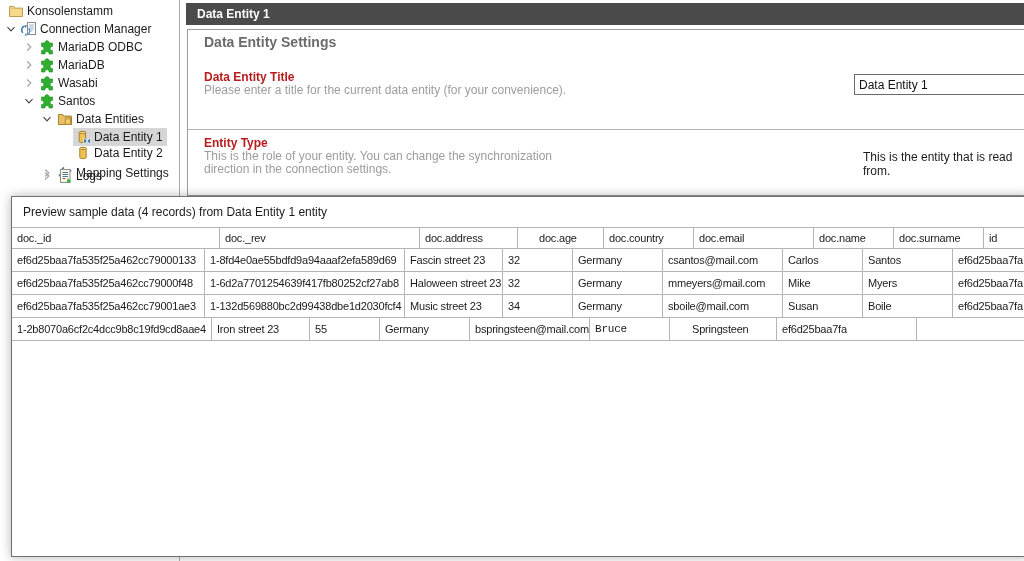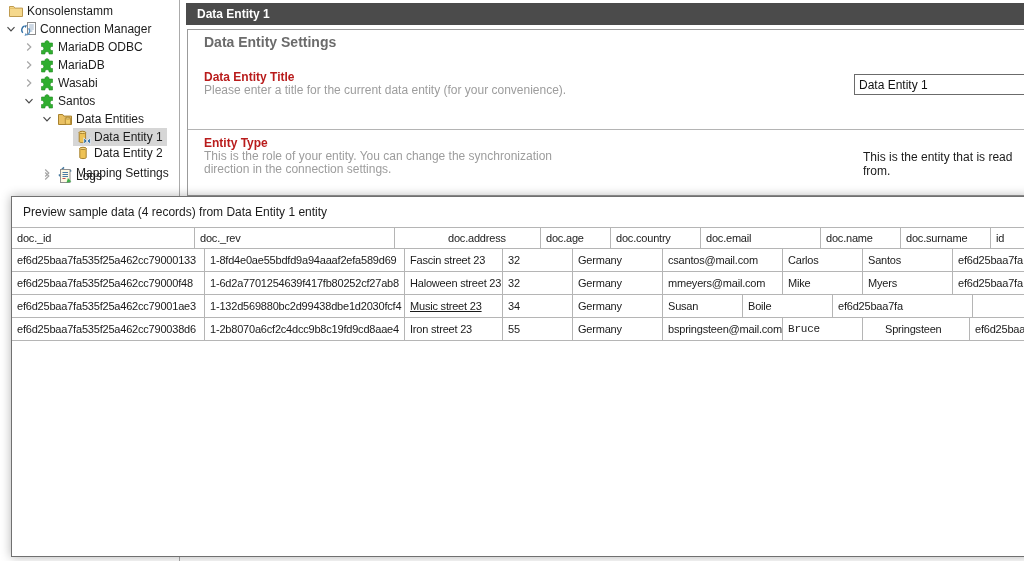--- a/index.html
+++ b/index.html
@@ -232,24 +232,24 @@
 
   <div class="sec-title" style="top:106px">Entity Type</div>
   <div class="sec-desc" style="top:120px">This is the role of your entity. You can change the synchronization direction in the connection settings.</div>
   <div class="type-value">This is the entity that is read from.</div>
 </div>
 
 <div class="preview">
   <div class="preview-title">Preview sample data (4 records) from Data Entity 1 entity</div>
   <div class="grid" id="grid">
       <div class="grid-row grid-head">
-        <div class="gcell" style="width: 183px;">doc._id</div>
+        <div class="gcell" style="width: 208px;">doc._id</div>
         <div class="gcell" style="width: 200px;">doc._rev</div>
-        <div class="gcell" style="width: 98px; margin-left: 48px;">doc.address</div>
-        <div class="gcell" style="width: 70px;">doc.age</div>
+        <div class="gcell" style="width: 98px;">doc.address</div>
+        <div class="gcell" style="width: 70px; margin-left: 16px;">doc.age</div>
         <div class="gcell" style="width: 90px;">doc.country</div>
         <div class="gcell" style="width: 120px;">doc.email</div>
         <div class="gcell" style="width: 80px;">doc.name</div>
         <div class="gcell" style="width: 90px;">doc.surname</div>
         <div class="gcell" style="width: 140px;">id</div>
       </div>
       <div class="grid-row grid-datarow">
         <div class="gcell" style="width: 193px;">ef6d25baa7fa535f25a462cc79000133</div>
         <div class="gcell" style="width: 200px;">1-8fd4e0ae55bdfd9a94aaaf2efa589d69</div>
         <div class="gcell" style="width: 98px;">Fascin street 23</div>
@@ -267,29 +267,29 @@
         <div class="gcell" style="width: 70px;">32</div>
         <div class="gcell" style="width: 90px;">Germany</div>
         <div class="gcell" style="width: 120px;">mmeyers@mail.com</div>
         <div class="gcell" style="width: 80px;">Mike</div>
         <div class="gcell" style="width: 90px;">Myers</div>
         <div class="gcell" style="width: 140px;">ef6d25baa7fa</div>
       </div>
       <div class="grid-row grid-datarow">
         <div class="gcell" style="width: 193px;">ef6d25baa7fa535f25a462cc79001ae3</div>
         <div class="gcell" style="width: 200px;">1-132d569880bc2d99438dbe1d2030fcf4</div>
-        <div class="gcell" style="width: 98px; text-decoration: underline;">Music street 23</div>
+        <div class="gcell" style="width: 98px;">Music street 23</div>
         <div class="gcell" style="width: 70px;">34</div>
         <div class="gcell" style="width: 90px;">Germany</div>
+        <div class="gcell" style="width: 120px;">sboile@mail.com</div>
         <div class="gcell" style="width: 80px;">Susan</div>
         <div class="gcell" style="width: 90px;">Boile</div>
         <div class="gcell" style="width: 140px;">ef6d25baa7fa</div>
       </div>
       <div class="grid-row grid-datarow">
-        <div class="gcell" style="width: 193px;">ef6d25baa7fa535f25a462cc790038d6</div>
         <div class="gcell" style="width: 200px;">1-2b8070a6cf2c4dcc9b8c19fd9cd8aae4</div>
         <div class="gcell" style="width: 98px;">Iron street 23</div>
         <div class="gcell" style="width: 70px;">55</div>
         <div class="gcell" style="width: 90px;">Germany</div>
         <div class="gcell" style="width: 120px;">bspringsteen@mail.com</div>
         <div class="gcell" style="width: 80px; font-family: Liberation Mono, monospace;">Bruce</div>
         <div class="gcell" style="width: 90px; margin-left: 17px;">Springsteen</div>
         <div class="gcell" style="width: 140px;">ef6d25baa7fa</div>
       </div>
     </div>

